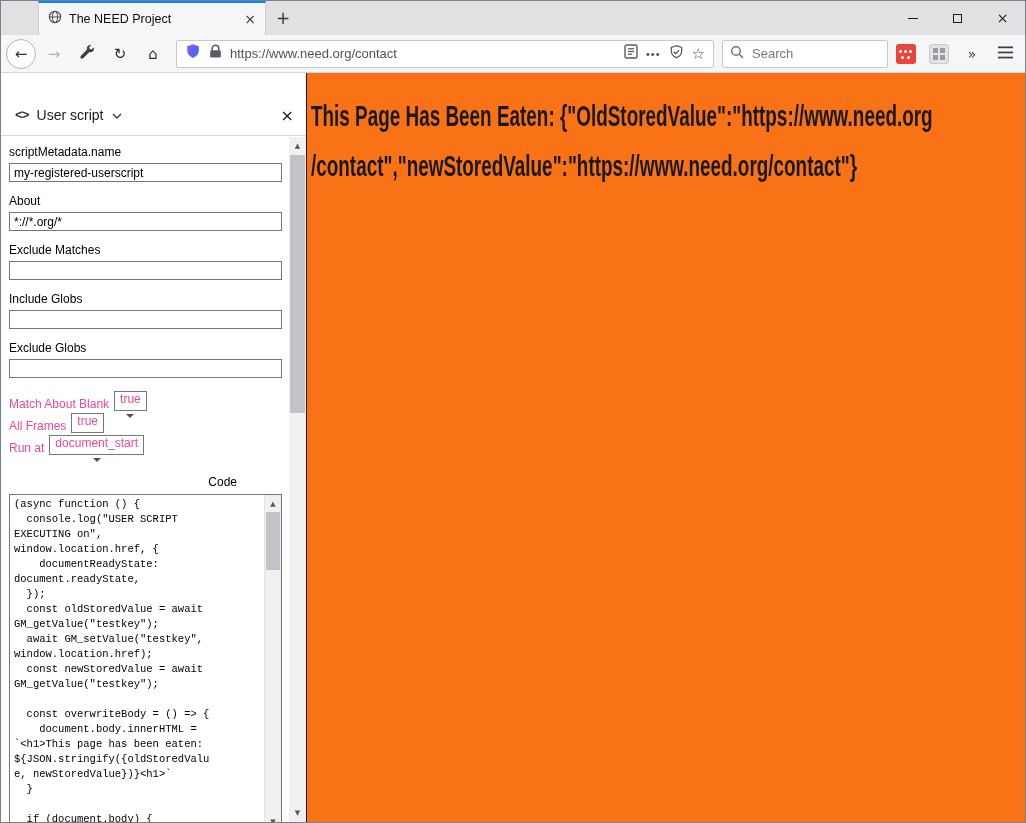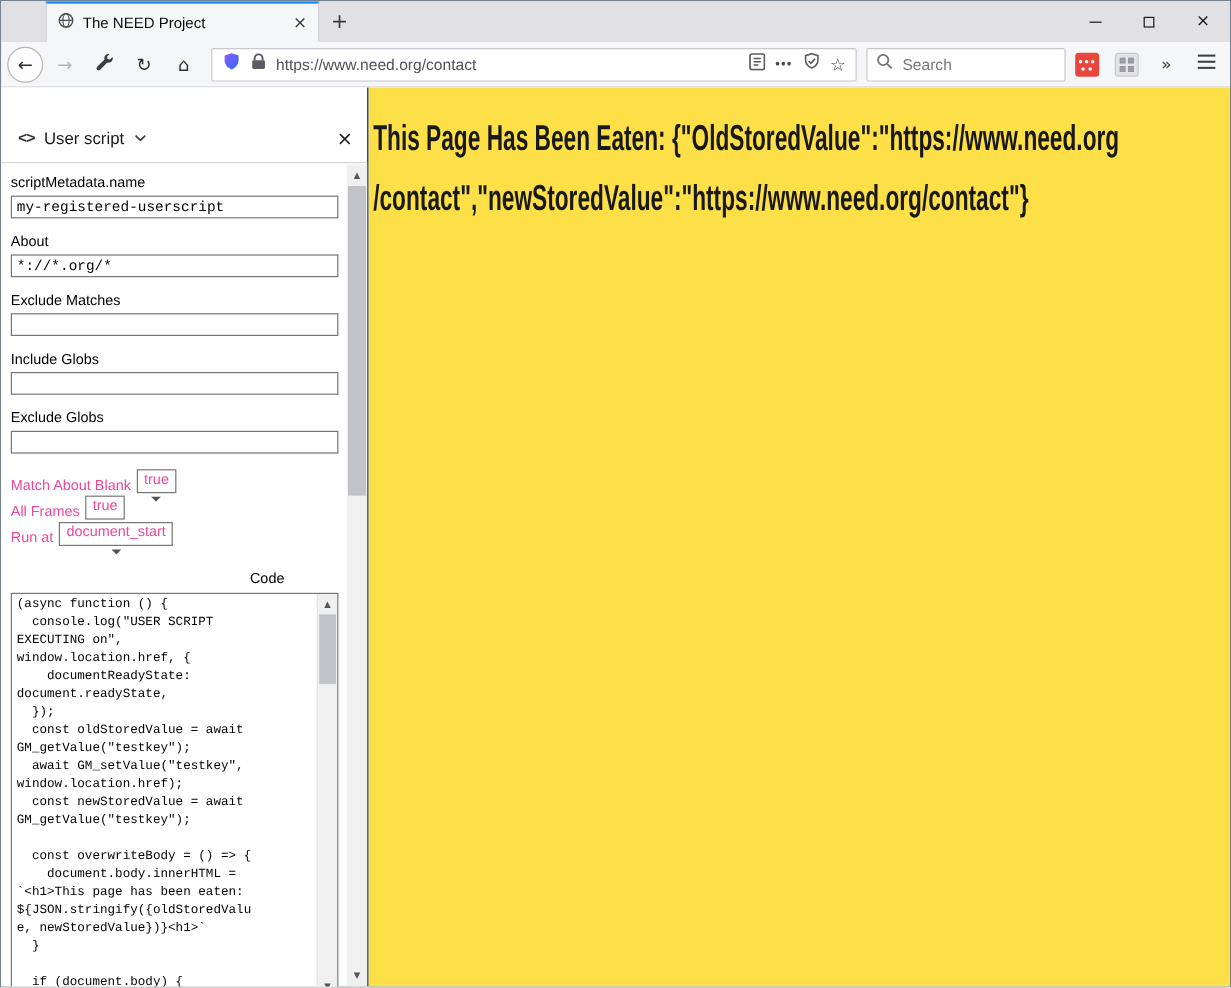--- a/index.html
+++ b/index.html
@@ -46,37 +46,37 @@
 
   .sidebar { width: 306px; flex: 0 0 306px; border-right: 1px solid #1a1a1a; position: relative; background: #fff; }
   .panel-header { height: 63px; border-bottom: 1px solid #d7d7db; display: flex; align-items: flex-end; padding: 0 12px 12px 14px; gap: 8px; }
   .code-glyph { font-family: "Liberation Mono", monospace; font-weight: bold; font-size: 13px; letter-spacing: -1px; color: #2f2f33; }
   .panel-title { font-size: 14px; color: #1a1a1a; }
   .panel-close { margin-left: auto; font-size: 16px; color: #1a1a1a; line-height: 14px; }
 
   .panel-body { padding: 10px 0 0 8px; width: 236px; }
   .field { margin-bottom: 13px; }
   .f-label { display: block; font-size: 12px; line-height: 13px; color: #000; margin-bottom: 4px; }
-  .f-input { width: 273px; height: 19px; border: 1px solid #767676; font-size: 12px; padding: 1px 4px; font-family: Liberation Mono, monospace; display: block; }
+  .f-input { width: 273px; height: 19px; border: 1px solid #767676; font-size: 12px; padding: 1px 4px; font-family: Liberation Sans, sans-serif; display: block; }
   .select-group { margin-top: 6px; }
   .select-row { display: flex; align-items: flex-end; gap: 5px; height: 20px; margin-bottom: 2px; font-size: 12px; color: #ec4899; }
   .select { display: inline-flex; align-items: center; height: 20px; border: 1px solid #767676; background: #fff; padding: 0 5px; gap: 8px; font-size: 12px; flex-direction: column; }
   .tri { width: 0; height: 0; border-left: 4px solid transparent; border-right: 4px solid transparent; border-top: 4px solid #505050; }
   .code-label { font-size: 12px; margin: 20px 0 5px; color: #000; text-align: right; }
   .codebox { position: relative; width: 273px; height: 338px; border: 1px solid #767676; background: #fff; overflow: hidden; }
   .codebox pre { margin: 0; padding: 2px 20px 2px 4px; font-family: "Liberation Mono", "DejaVu Sans Mono", monospace; font-size: 10.5px; line-height: 15px; color: #000; white-space: pre; }
 
   .scrollbar { background: #f0f0f0; }
   .code-scroll { position: absolute; top: 0; right: 0; bottom: 0; width: 17px; border-left: 1px solid #e2e2e2; }
   .side-scroll { position: absolute; top: 64px; right: 0; bottom: 0; width: 17px; }
   .sb-arrow { position: absolute; left: 0; right: 0; height: 16px; display: flex; align-items: center; justify-content: center; font-size: 7px; color: #555; }
   .sb-arrow.up { top: 1px; } .sb-arrow.down { bottom: 1px; }
   .sb-thumb { position: absolute; left: 1px; right: 1px; background: #c2c3c9; }
 
-  .content { flex: 1; min-width: 0; overflow: hidden; padding: 18px 0 0 4px; background: #fde047; }
+  .content { flex: 1; min-width: 0; overflow: hidden; padding: 18px 0 0 4px; background: #f97316; }
   .heading { font-size: 30px; line-height: 50px; font-weight: 700; color: #191919; transform: scaleX(0.63); transform-origin: top left; }
   .heading div { white-space: nowrap; }
 </style>
 </head>
 <body>
 
 <div class="window">
 
   <div class="titlebar">
     <div class="tab">

